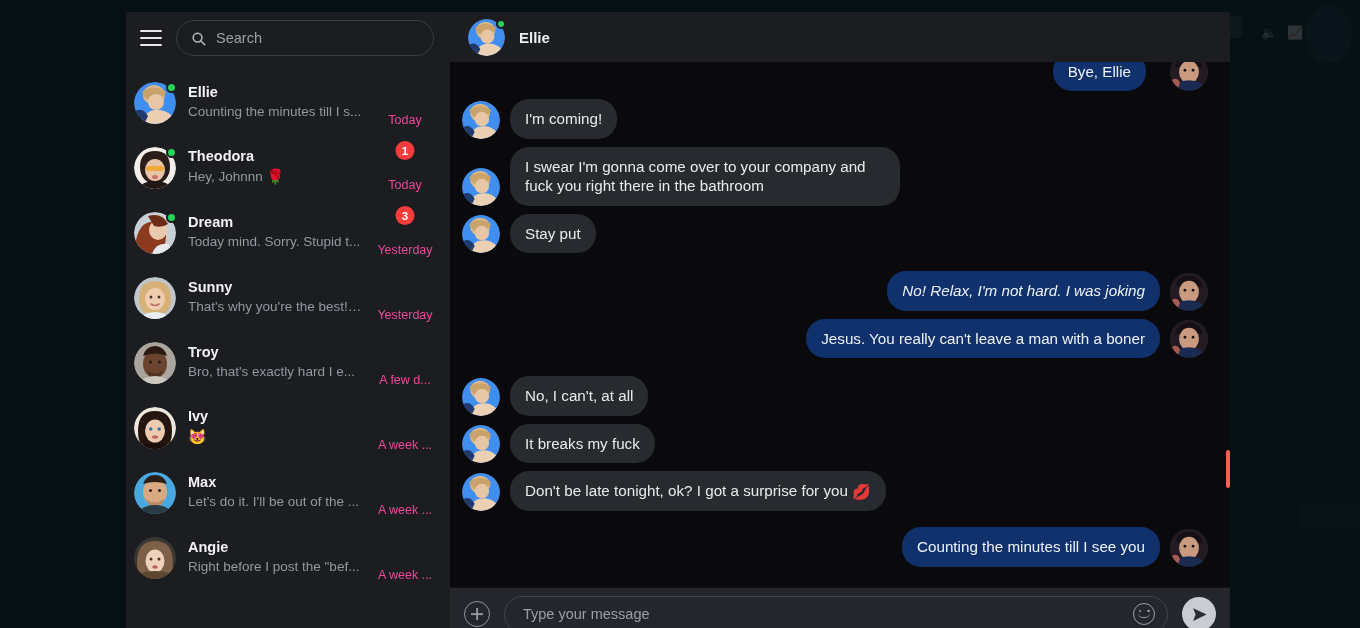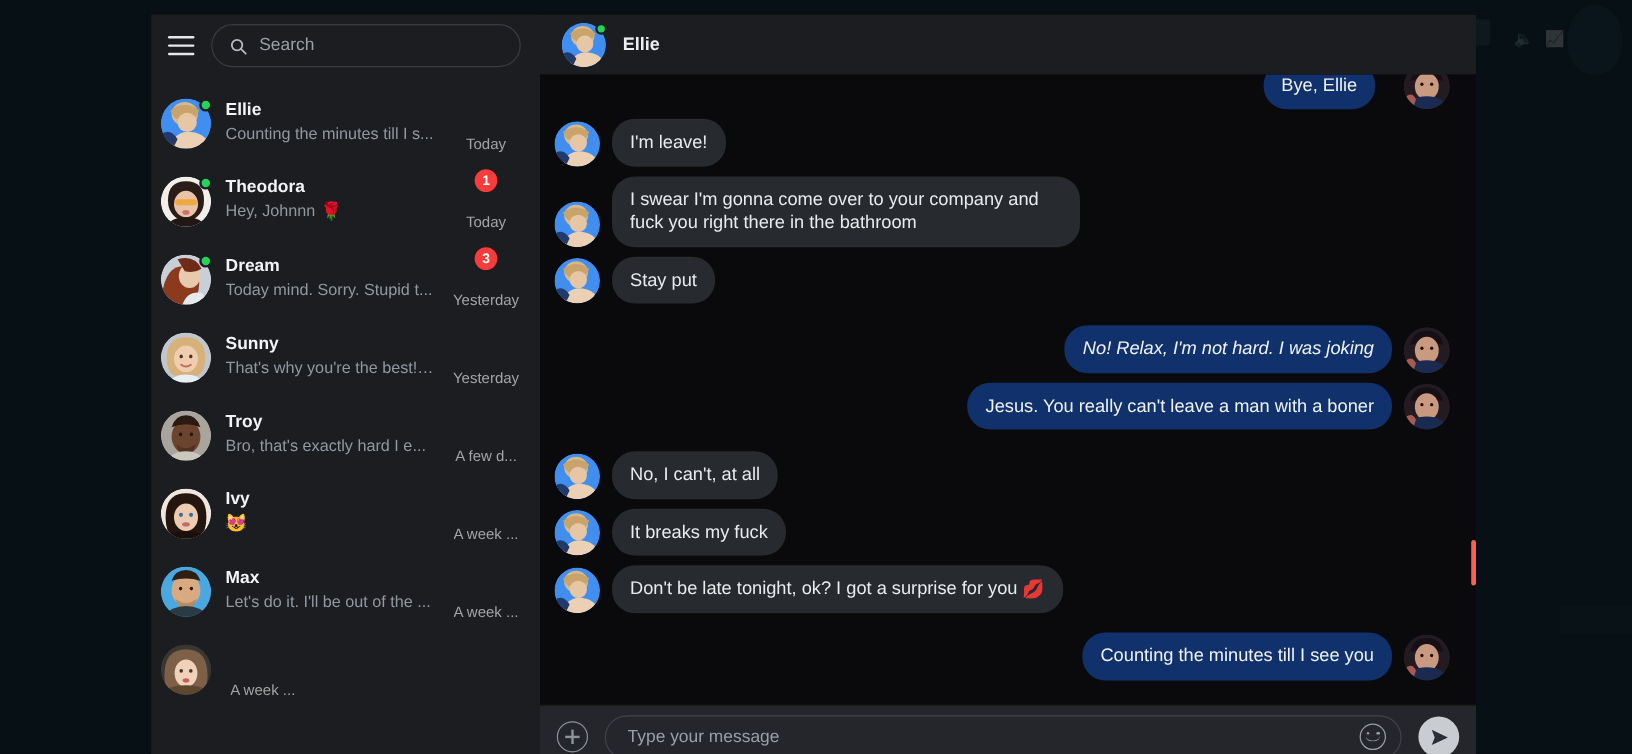--- a/index.html
+++ b/index.html
@@ -120,21 +120,21 @@
     padding-bottom: 8px;
   }
   .ci-badge {
     position: absolute; top: 6px; left: 50%; transform: translateX(-50%);
     min-width: 19px; height: 19px; padding: 0 5px;
     border-radius: 10px; background: #f83b3b; color: #fff;
     font-size: 11.5px; font-weight: bold;
     display: flex; align-items: center; justify-content: center;
   }
   .ci-time {
-    color: #a3a3a3; font-size: 12.5px; white-space: nowrap;
+    color: #ec4899; font-size: 12.5px; white-space: nowrap;
     overflow: hidden; text-overflow: ellipsis; max-width: 62px; 
   }
 
   
   .chat {
     flex: 1; height: 100%;
     display: flex; flex-direction: column;
     background: #0a0a0c;
     position: relative;
     min-width: 0;
@@ -502,20 +502,24 @@
                 <path d="M3 26 q0 -22 18 -22 q18 0 18 22 q0 10 -5 16 h-26 q-5 -6 -5 -16z" fill="#7d6047"></path>
                 <ellipse cx="21" cy="24" rx="9.5" ry="11.5" fill="#f0d2bb"></ellipse>
                 <ellipse cx="17" cy="22" rx="1.5" ry="1.6" fill="#4a3527"></ellipse>
                 <ellipse cx="25" cy="22" rx="1.5" ry="1.6" fill="#4a3527"></ellipse>
                 <ellipse cx="21" cy="30" rx="2.8" ry="1.7" fill="#c0615f"></ellipse>
                 <path d="M0 42 q5 -8 21 -8 q16 0 21 8z" fill="#5d472f"></path>
               </g>
               </svg>
           </div>
         </div>
+        <div class="ci-text">
+          <div class="ci-name">Angie</div>
+          <div class="ci-preview">Right before I post the "bef...</div>
+        </div>
         <div class="ci-meta">
           <div class="ci-time">A week ...</div>
         </div>
       </div>
 
     </div>
   </aside>
 
   <section class="chat">
 
@@ -578,21 +582,21 @@
             <g clip-path="url(#e1)">
                 <rect width="42" height="42" fill="#3f8ef0"></rect>
               <ellipse cx="20" cy="13" rx="11" ry="10" fill="#d8b98c"></ellipse>
               <path d="M8 10 q12 -9 24 0 q-2 8 -12 9 q-10 -1 -12 -9z" fill="#c9a36a"></path>
               <ellipse cx="22" cy="20" rx="8" ry="8" fill="#e6c6a4"></ellipse>
               <path d="M6 42 q6 -16 20 -14 q14 2 14 14z" fill="#ecd0b4"></path>
               <path d="M0 30 q8 -6 14 4 l-4 8 h-10z" fill="#1f3a6b"></path>
             </g>
             </svg>
         </div>
-        <div class="bubble in">I'm leave!</div>
+        <div class="bubble in">I'm coming!</div>
       </div>
 
       <div class="msg-row left">
         <div class="avatar">
           <svg viewBox="0 0 42 42">
               <g clip-path="url(#e1)">
                 <rect width="42" height="42" fill="#3f8ef0"></rect>
               <ellipse cx="20" cy="13" rx="11" ry="10" fill="#d8b98c"></ellipse>
               <path d="M8 10 q12 -9 24 0 q-2 8 -12 9 q-10 -1 -12 -9z" fill="#c9a36a"></path>
               <ellipse cx="22" cy="20" rx="8" ry="8" fill="#e6c6a4"></ellipse>

